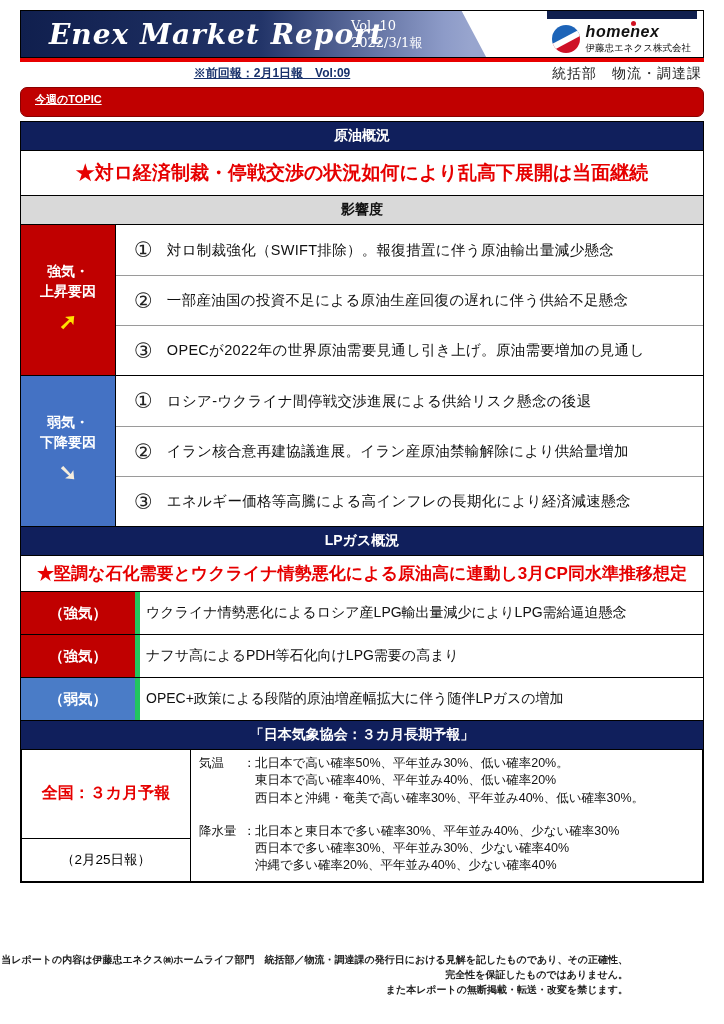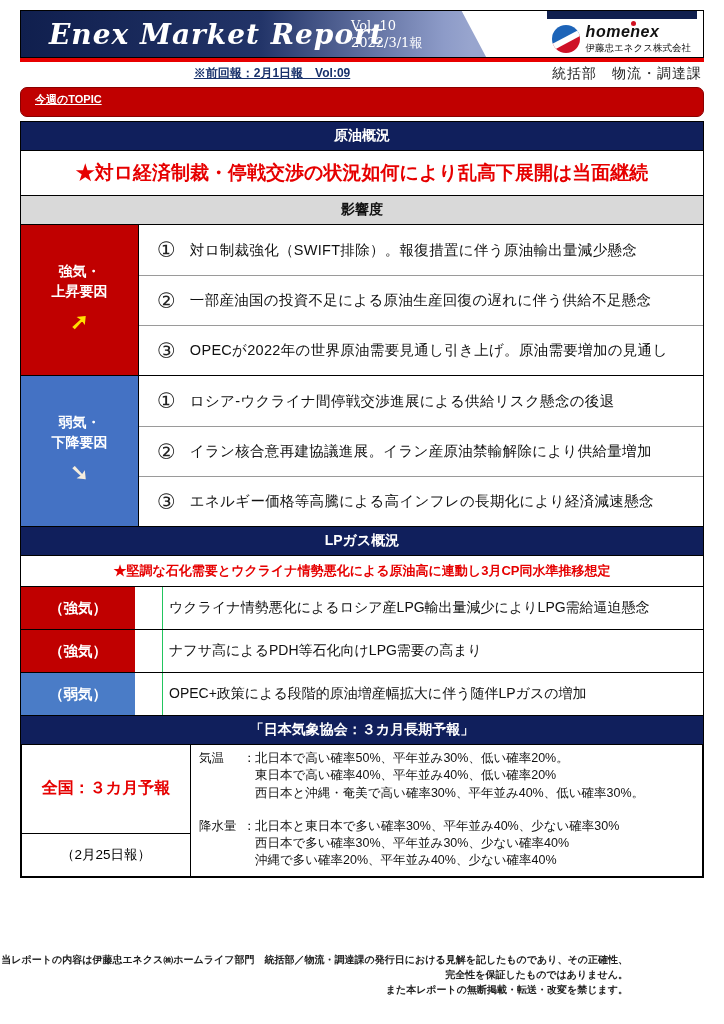--- a/index.html
+++ b/index.html
@@ -78,21 +78,21 @@
     color:#E60000; font-weight:bold; text-align:center; font-size:19px; padding:9px 8px;
   }
   .gray-banner {
     background:#D9D9D9; border:1px solid #000; border-top:none;
     text-align:center; font-weight:bold; font-size:14px; padding:5px 16px; color:#111;
   }
 
   
   .factor-table { display:flex; border:1px solid #000; border-top:none; }
   .factor-side {
-    width:117px; flex-shrink:0; color:#fff; display:flex; flex-direction:column;
+    width:94px; flex-shrink:0; color:#fff; display:flex; flex-direction:column;
     align-items:center; justify-content:center; font-weight:bold; font-size:14px;
     white-space:pre-line; text-align:center; line-height:1.4;
   }
   .factor-side.bull { background:#C00000; }
   .factor-side.bear { background:#4472C4; }
   .side-arrow { font-size:22px; margin-top:6px; font-weight:bold; }
   .side-arrow.up { color:#FFE000; }
   .side-arrow.down { color:#F5EDDD; }
   .factor-rows { flex:1; display:flex; flex-direction:column; border-left:1px solid #000; }
   .factor-row {
@@ -105,22 +105,22 @@
 
   
   .lp-row { display:flex; border:1px solid #000; border-top:none; }
   .lp-tag {
     width:114px; flex-shrink:0; color:#fff; font-weight:bold; font-size:14.5px;
     display:flex; align-items:center; justify-content:center;
   }
   .lp-tag.bull { background:#C00000; }
   .lp-tag.bear { background:#4A7CC7; }
   .lp-text {
-    flex:1; border-left:1px solid #22c55e; display:flex; align-items:center;
-    font-size:14px; padding:12px 6px; background:#fff; color:#111;margin-left:27px;
+    flex:1; border-left:5px solid #22c55e; display:flex; align-items:center;
+    font-size:14px; padding:12px 6px; background:#fff; color:#111;
   }
 
   
   .weather-table { display:flex; border:2px solid #000; border-top:none; }
   .weather-left { width:168px; flex-shrink:0; display:flex; flex-direction:column; }
   .weather-region {
     flex:1; display:flex; align-items:center; justify-content:center;
     color:#E60000; font-weight:bold; font-size:16px; border-bottom:1.5px solid #000;
   }
   .weather-date { height:42px; display:flex; align-items:center; justify-content:center; font-size:13.5px; }
@@ -213,21 +213,21 @@
         <span class="factor-text">イラン核合意再建協議進展。イラン産原油禁輸解除により供給量増加</span>
       </div>
       <div class="factor-row">
         <span class="factor-num">③</span>
         <span class="factor-text">エネルギー価格等高騰による高インフレの長期化により経済減速懸念</span>
       </div>
     </div>
   </div>
 
   <div class="navy-banner" style="border-top:none;">LPガス概況</div>
-  <div class="summary-row" style="font-size:13px; padding:6px 8px;">★堅調な石化需要とウクライナ情勢悪化による原油高に連動し3月CP同水準推移想定</div>
+  <div class="summary-row" style="font-size:17px; padding:6px 8px;">★堅調な石化需要とウクライナ情勢悪化による原油高に連動し3月CP同水準推移想定</div>
 
   <div class="lp-row">
     <div class="lp-tag bull">（強気）</div>
     <div class="lp-text">ウクライナ情勢悪化によるロシア産LPG輸出量減少によりLPG需給逼迫懸念</div>
   </div>
   <div class="lp-row">
     <div class="lp-tag bull">（強気）</div>
     <div class="lp-text">ナフサ高によるPDH等石化向けLPG需要の高まり</div>
   </div>
   <div class="lp-row">

